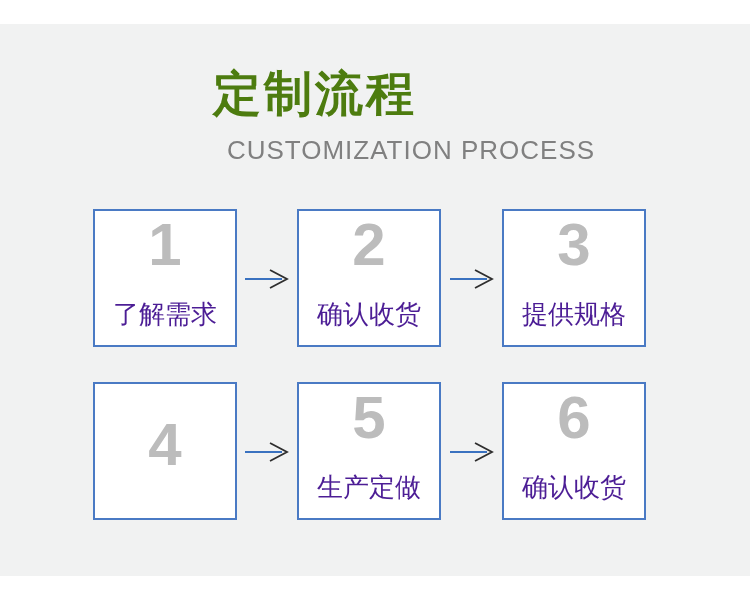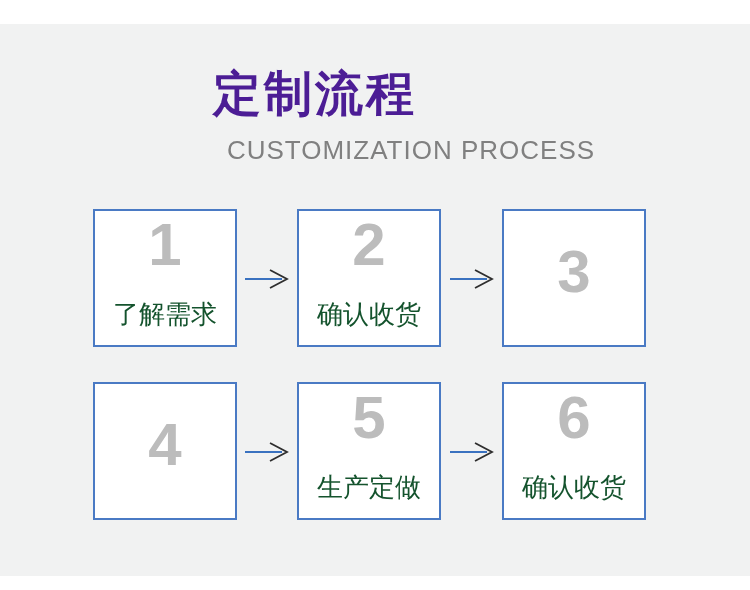--- a/index.html
+++ b/index.html
@@ -22,21 +22,21 @@
   }
   .page-title {
     position: absolute;
     top: 68px; left: 0;
     width: 630px;
     text-align: center;
     font-size: 48px;
     font-weight: bold;
     line-height: 1.1;
     letter-spacing: 3px;
-    color: #4c1d95;
+    color: #4d7c0f;
   }
   .page-subtitle {
     position: absolute;
     top: 136px; left: 0;
     width: 750px;
     text-align: center;
     font-size: 26px;
     line-height: 1.1;
     letter-spacing: 1px;
     color: #808080;
@@ -56,21 +56,21 @@
   }
   .step-number {
     font-size: 60px;
     font-weight: bold;
     line-height: 1;
     color: #bcbcbc;
   }
   .step-label {
     font-size: 26px;
     line-height: 1.1;
-    color: #14532d;
+    color: #4c1d95;
     margin-top: 25px;
     white-space: nowrap;
   }
   .card-1 { left: 93px;  top: 209px; }
   .card-2 { left: 297px; top: 209px; }
   .card-3 { left: 502px; top: 209px; }
   .card-4 { left: 93px;  top: 382px; }
   .card-5 { left: 297px; top: 382px; }
   .card-6 { left: 502px; top: 382px; }
   .arrow {
@@ -106,20 +106,21 @@
     <div class="step-label">确认收货</div>
   </div>
 
   <svg class="arrow arrow-r1c2" viewBox="0 0 44 22">
     <line x1="0" y1="11" x2="37" y2="11" stroke="#3a72c0" stroke-width="2"></line>
     <polyline points="25,2 42,11 25,20" fill="none" stroke="#2e2e2e" stroke-width="1.8"></polyline>
   </svg>
 
   <div class="step-card card-3">
     <div class="step-number">3</div>
+    <div class="step-label">提供规格</div>
   </div>
 
   <div class="step-card card-4">
     <div class="step-number">4</div>
   </div>
 
   <svg class="arrow arrow-r2c1" viewBox="0 0 44 22">
     <line x1="0" y1="11" x2="37" y2="11" stroke="#3a72c0" stroke-width="2"></line>
     <polyline points="25,2 42,11 25,20" fill="none" stroke="#2e2e2e" stroke-width="1.8"></polyline>
   </svg>

